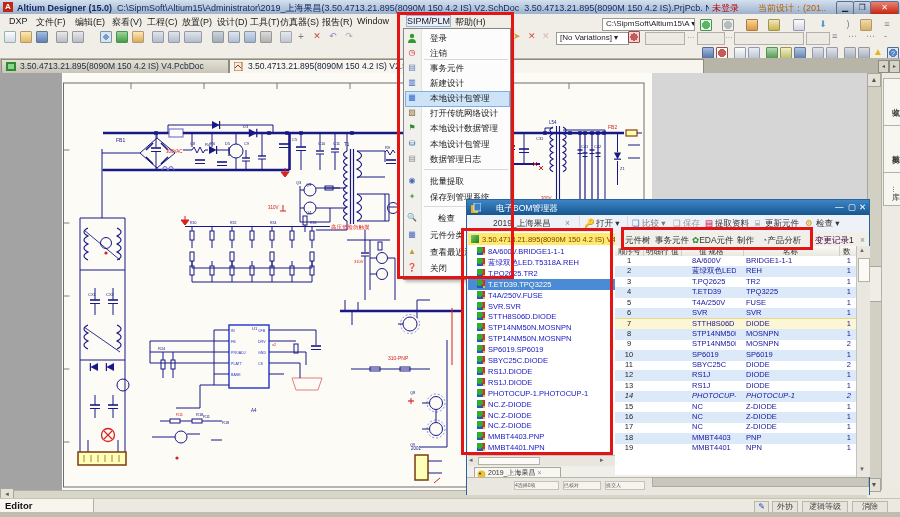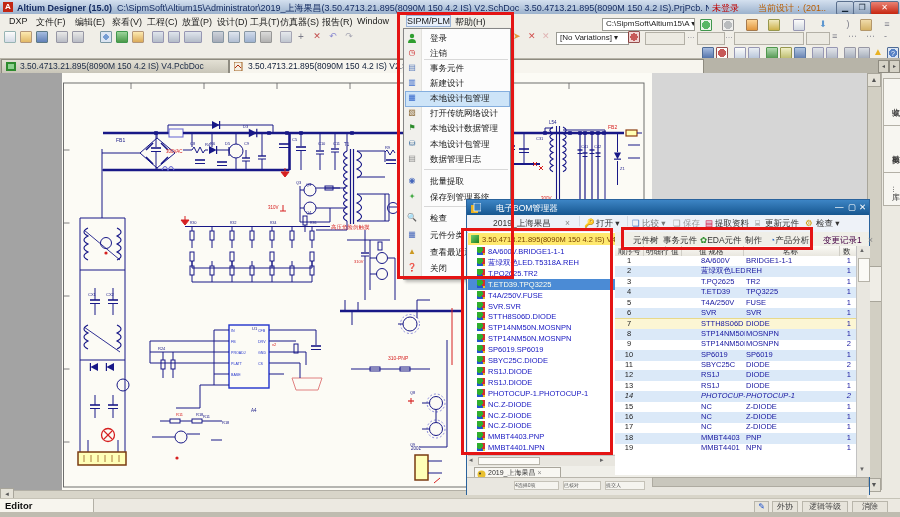--- a/index.html
+++ b/index.html
@@ -57,28 +57,28 @@
 #tree{position:absolute;left:1px;top:32px;width:147px;height:222px;background:#fff;border-right:1px solid #c2c2c2;overflow:hidden;font-size:7.5px;}
 .trow{position:absolute;left:0;width:300px;height:11px;white-space:nowrap;color:#1515c0;}
 .trow .ti,.ti{position:absolute;left:9px;top:1px;width:8px;height:8px;background:radial-gradient(circle at 30% 30%,#2fae2f 0 45%,rgba(0,0,0,0) 46%),radial-gradient(circle at 78% 35%,#d03030 0 38%,rgba(0,0,0,0) 39%),radial-gradient(circle at 40% 78%,#2255cc 0 38%,rgba(0,0,0,0) 39%),radial-gradient(circle at 82% 80%,#e8c020 0 33%,rgba(0,0,0,0) 34%);}
 .trow .tt{position:absolute;left:20px;top:1px;}
 #troot{position:absolute;left:0;top:1px;width:147px;height:12px;background:#ffe96e;color:#7a4300;font-size:7.5px;white-space:nowrap;}
 #treehs{position:absolute;left:1px;top:255px;width:147px;height:10px;background:#e8e6df;border-top:1px solid #c2c2c2;}
 #dtabs2{position:absolute;left:0;top:277px;width:402px;height:17px;background:#e9e7e0;border-top:1px solid #b9b6ac;}
 #btab{position:absolute;left:7px;top:267px;width:72px;height:11px;background:#f8f7f2;border:1px solid #a9a69c;font-size:7px;color:#333;padding-left:13px;white-space:nowrap;overflow:hidden;}
 
 #rtabs{position:absolute;left:148px;top:32px;width:254px;height:14px;background:#f0efe8;border-bottom:1px solid #c8c8c0;font-size:8.5px;color:#333;}
-.rtab{position:absolute;top:3px;white-space:nowrap;margin-left:8px;}
+.rtab{position:absolute;top:3px;white-space:nowrap;}
 #thead{position:absolute;left:148px;top:46px;width:241px;height:10px;background:linear-gradient(#fbfaf6,#e9e7df);border-bottom:1px solid #c0c0b8;font-size:7.5px;color:#333;}
 #tbody{position:absolute;left:148px;top:56px;width:241px;height:219px;background:#fff;overflow:hidden;}
 .r{position:absolute;left:0;width:241px;height:11px;font-size:7.5px;color:#15159f;white-space:nowrap;}
 .r.alt{background:#dbe9f8;}
 .r.hl{background:#fcf6d4;border-top:1px solid #e8d98a;border-bottom:1px solid #e8d98a;}
 .r .n{position:absolute;left:0px;width:28px;text-align:center;color:#222;}
-.r .v{position:absolute;left:70px;width:44px;overflow:hidden;white-space:nowrap;padding-left:16px;}
+.r .v{position:absolute;left:61px;width:44px;overflow:hidden;white-space:nowrap;padding-left:16px;}
 .r .nm{position:absolute;left:131px;width:80px;overflow:hidden;white-space:nowrap;}
 .r .q{position:absolute;left:216px;width:20px;text-align:right;}
 #tvs{position:absolute;left:389px;top:46px;width:13px;height:231px;background:#e9e7e0;border-left:1px solid #c2c2c2;}
 
 .redbox{position:absolute;border:3px solid #e41414;}
 </style>
 </head>
 <body>
 <div class="abs" id="titlebar">
  <div class="abs" id="ticon">A</div>
@@ -639,21 +639,21 @@
     <div class="mi" style="top:110px;">本地设计包管理</div>
  <div class="mic" style="top:125px;color:#888;">▤</div>
     <div class="mi" style="top:125px;">数据管理日志</div>
  <div class="msep" style="top:140px;"></div>
  <div class="mic" style="top:147px;color:#4466bb;">◉</div>
     <div class="mi" style="top:147px;">批量提取</div>
  <div class="mic" style="top:163px;color:#44aa44;">✦</div>
     <div class="mi" style="top:163px;">保存到管理系统</div>
  <div class="msep" style="top:177px;"></div>
  <div class="mic" style="top:184px;color:#888;">🔍</div>
-    <div class="mi" style="top:184px;">检查</div>
+    <div class="mi" style="top:184px;margin-left:8px;">检查</div>
  <div class="mic" style="top:201px;color:#4466bb;">▦</div>
     <div class="mi" style="top:201px;">元件分类</div>
  <div class="mic" style="top:218px;color:#cc9922;">▲</div>
     <div class="mi" style="top:218px;">查看最近通知</div>
  <div class="mic" style="top:234px;color:#3377cc;">❓</div>
     <div class="mi" style="top:234px;">关闭</div>
 </div>
 <div class="abs" id="dlg">
  <div id="dtitle">
       <svg style="position:absolute;left:4px;top:3px;" width="10" height="10" viewBox="0 0 10 10">

